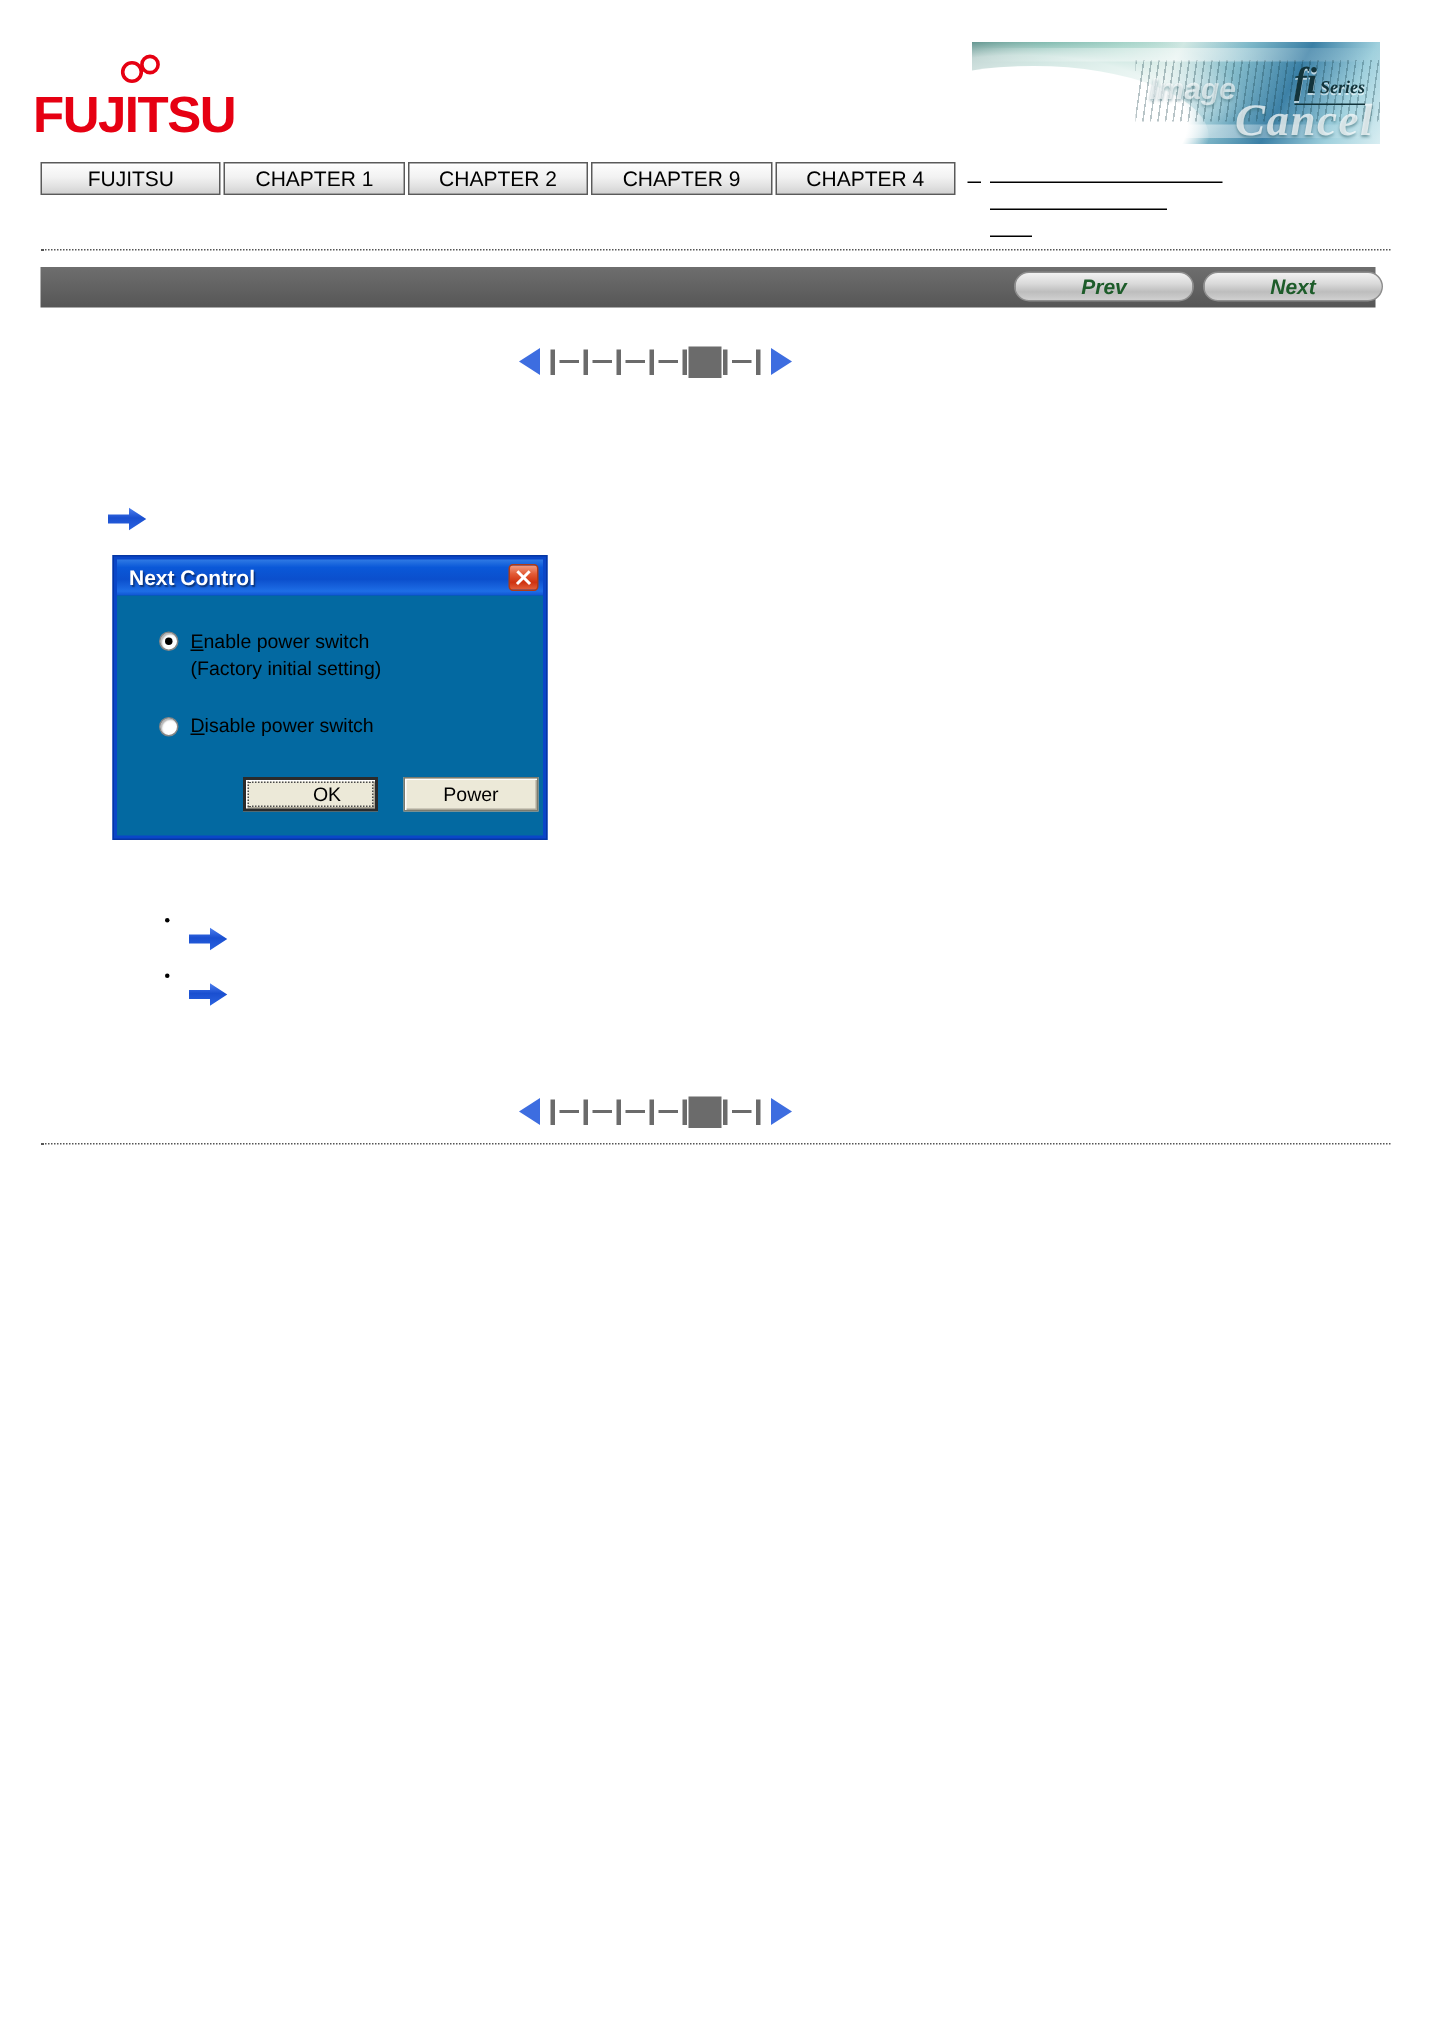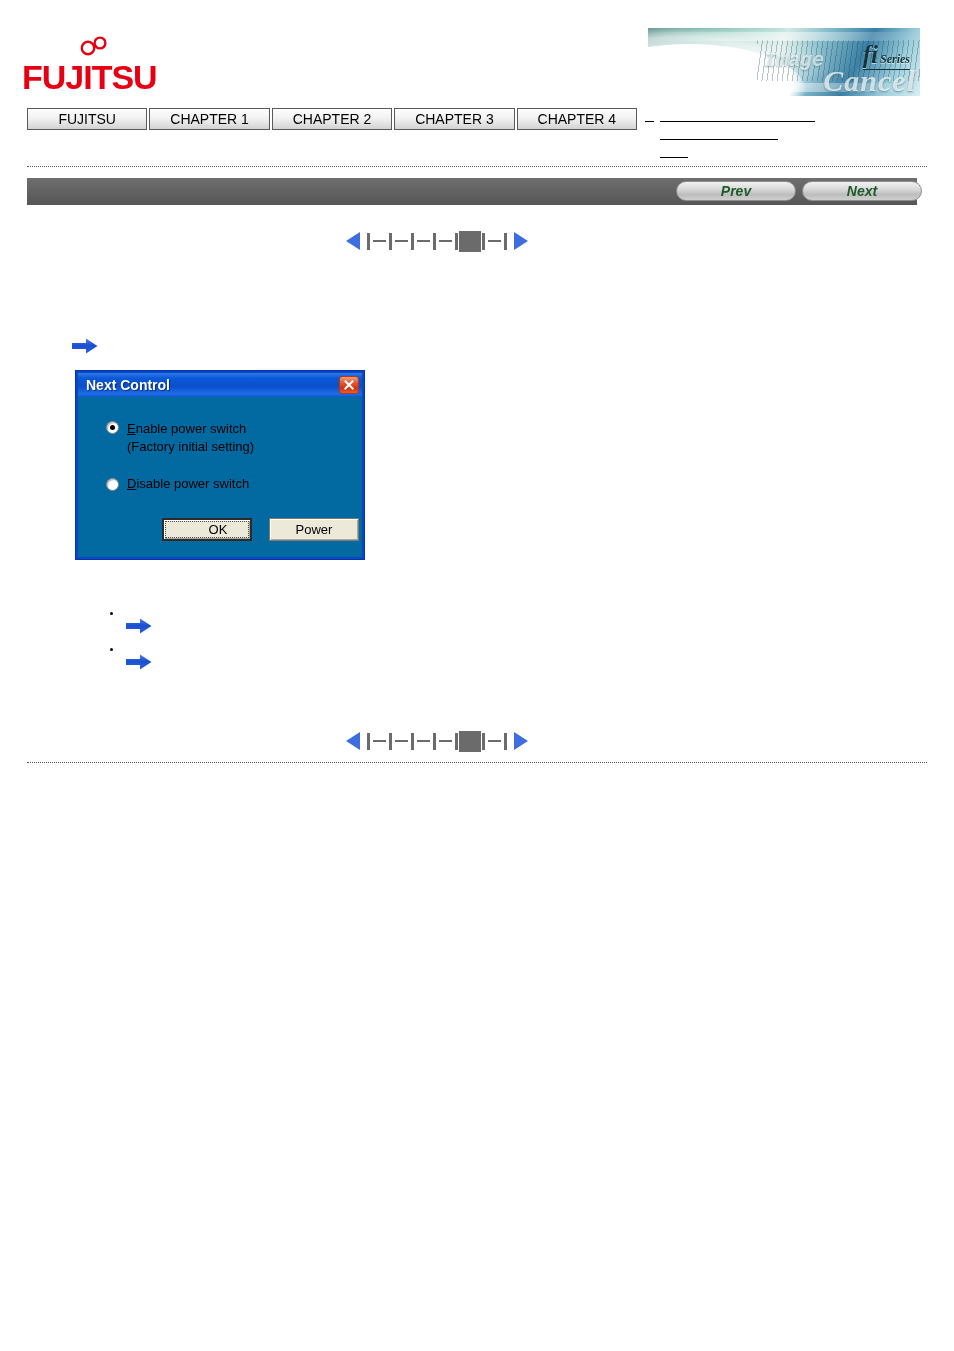--- a/index.html
+++ b/index.html
@@ -109,21 +109,21 @@
     font-size: 30px;
     letter-spacing: 1px;
     color: rgba(255,255,255,0.72);
     text-shadow: 0 1px 2px rgba(60,110,120,0.65);
     white-space: nowrap;
   }
   #fi-banner .image-word {
     position: absolute;
     right: 96px;
     bottom: 24px;
-    font-family: Liberation Mono, monospace;
+    font-family: Liberation Sans, sans-serif;
     font-style: italic;
     font-weight: bold;
     font-size: 20px;
     color: rgba(255,255,255,0.62);
     text-shadow: 0 1px 2px rgba(60,110,120,0.5);
     white-space: nowrap;
   }
 
   
   #chapter-nav {
@@ -430,21 +430,21 @@
     <span>fi</span><span class="series">Series</span>
     <span class="rule"></span>
   </div>
 </div>
 
 <div id="chapter-nav">
   <div class="tab-row">
     <div class="tab">FUJITSU</div>
     <div class="tab">CHAPTER 1</div>
     <div class="tab">CHAPTER 2</div>
-    <div class="tab">CHAPTER 3</div>
+    <div class="tab">CHAPTER 9</div>
     <div class="tab">CHAPTER 4</div>
   </div>
 </div>
 
 <div id="breadcrumb">
   <div class="dash"></div>
   <div class="crumb-line l1"></div>
   <div class="crumb-line l2"></div>
   <div class="crumb-line l3"></div>
 </div>

